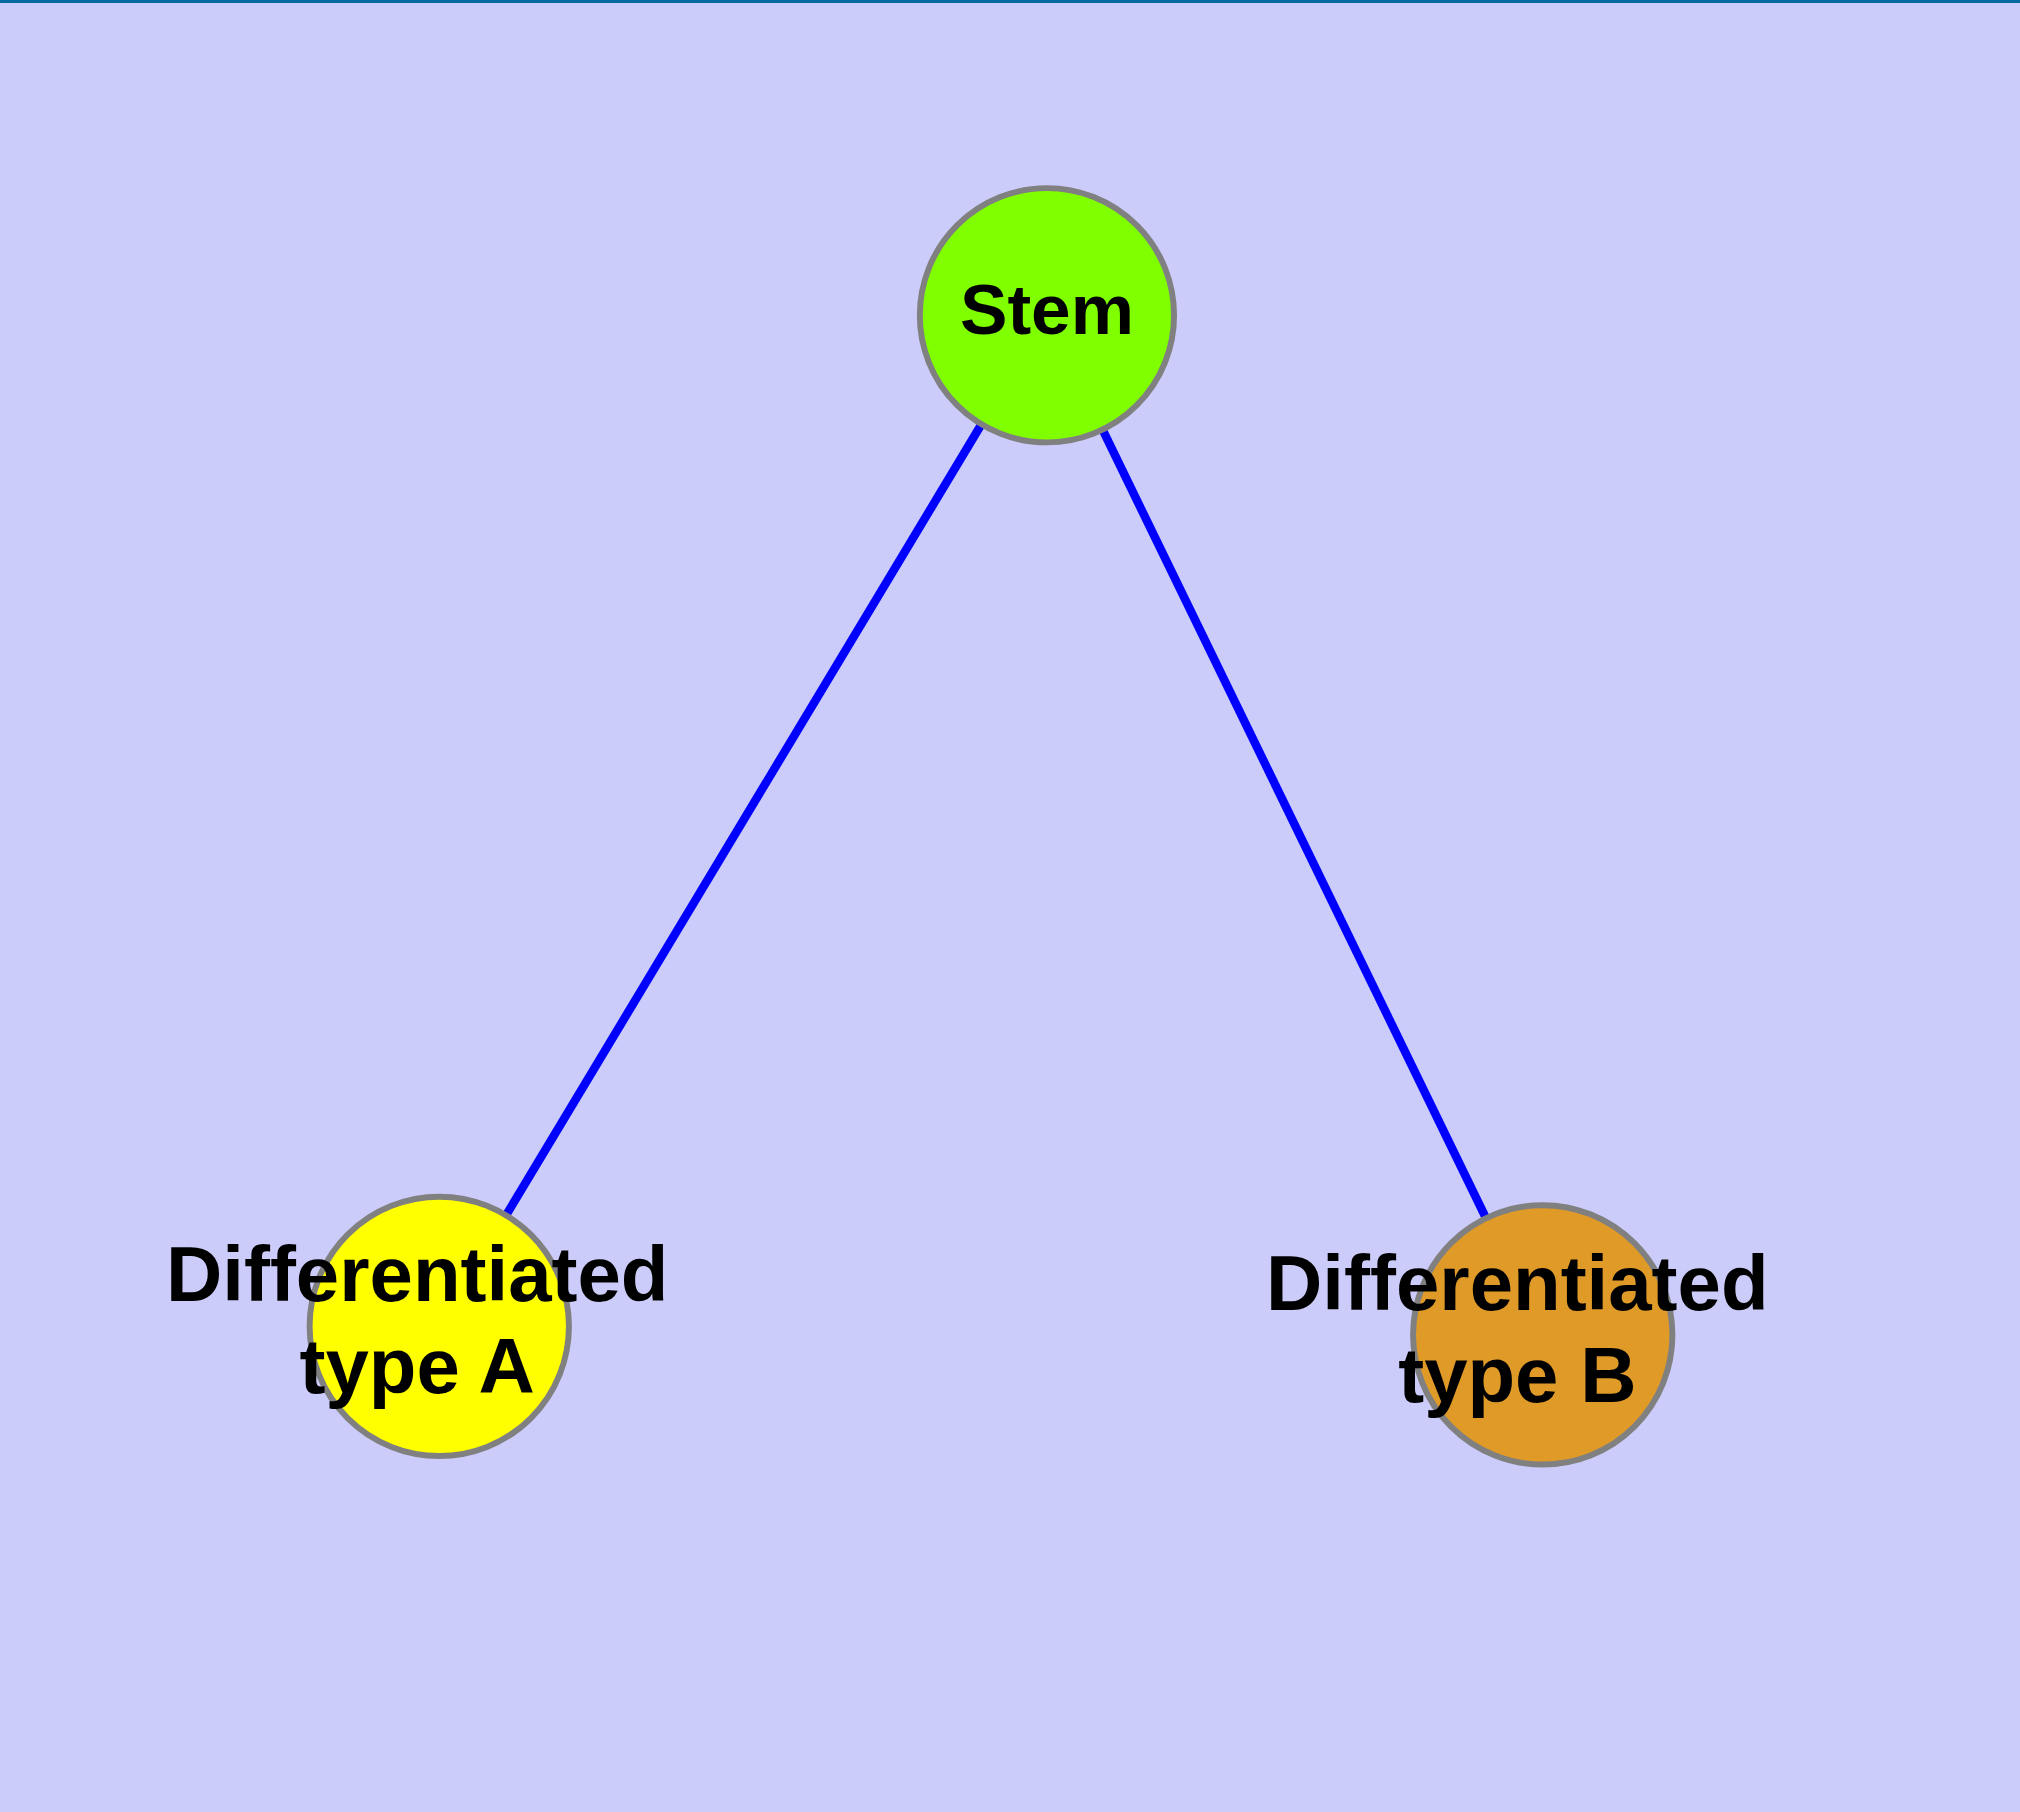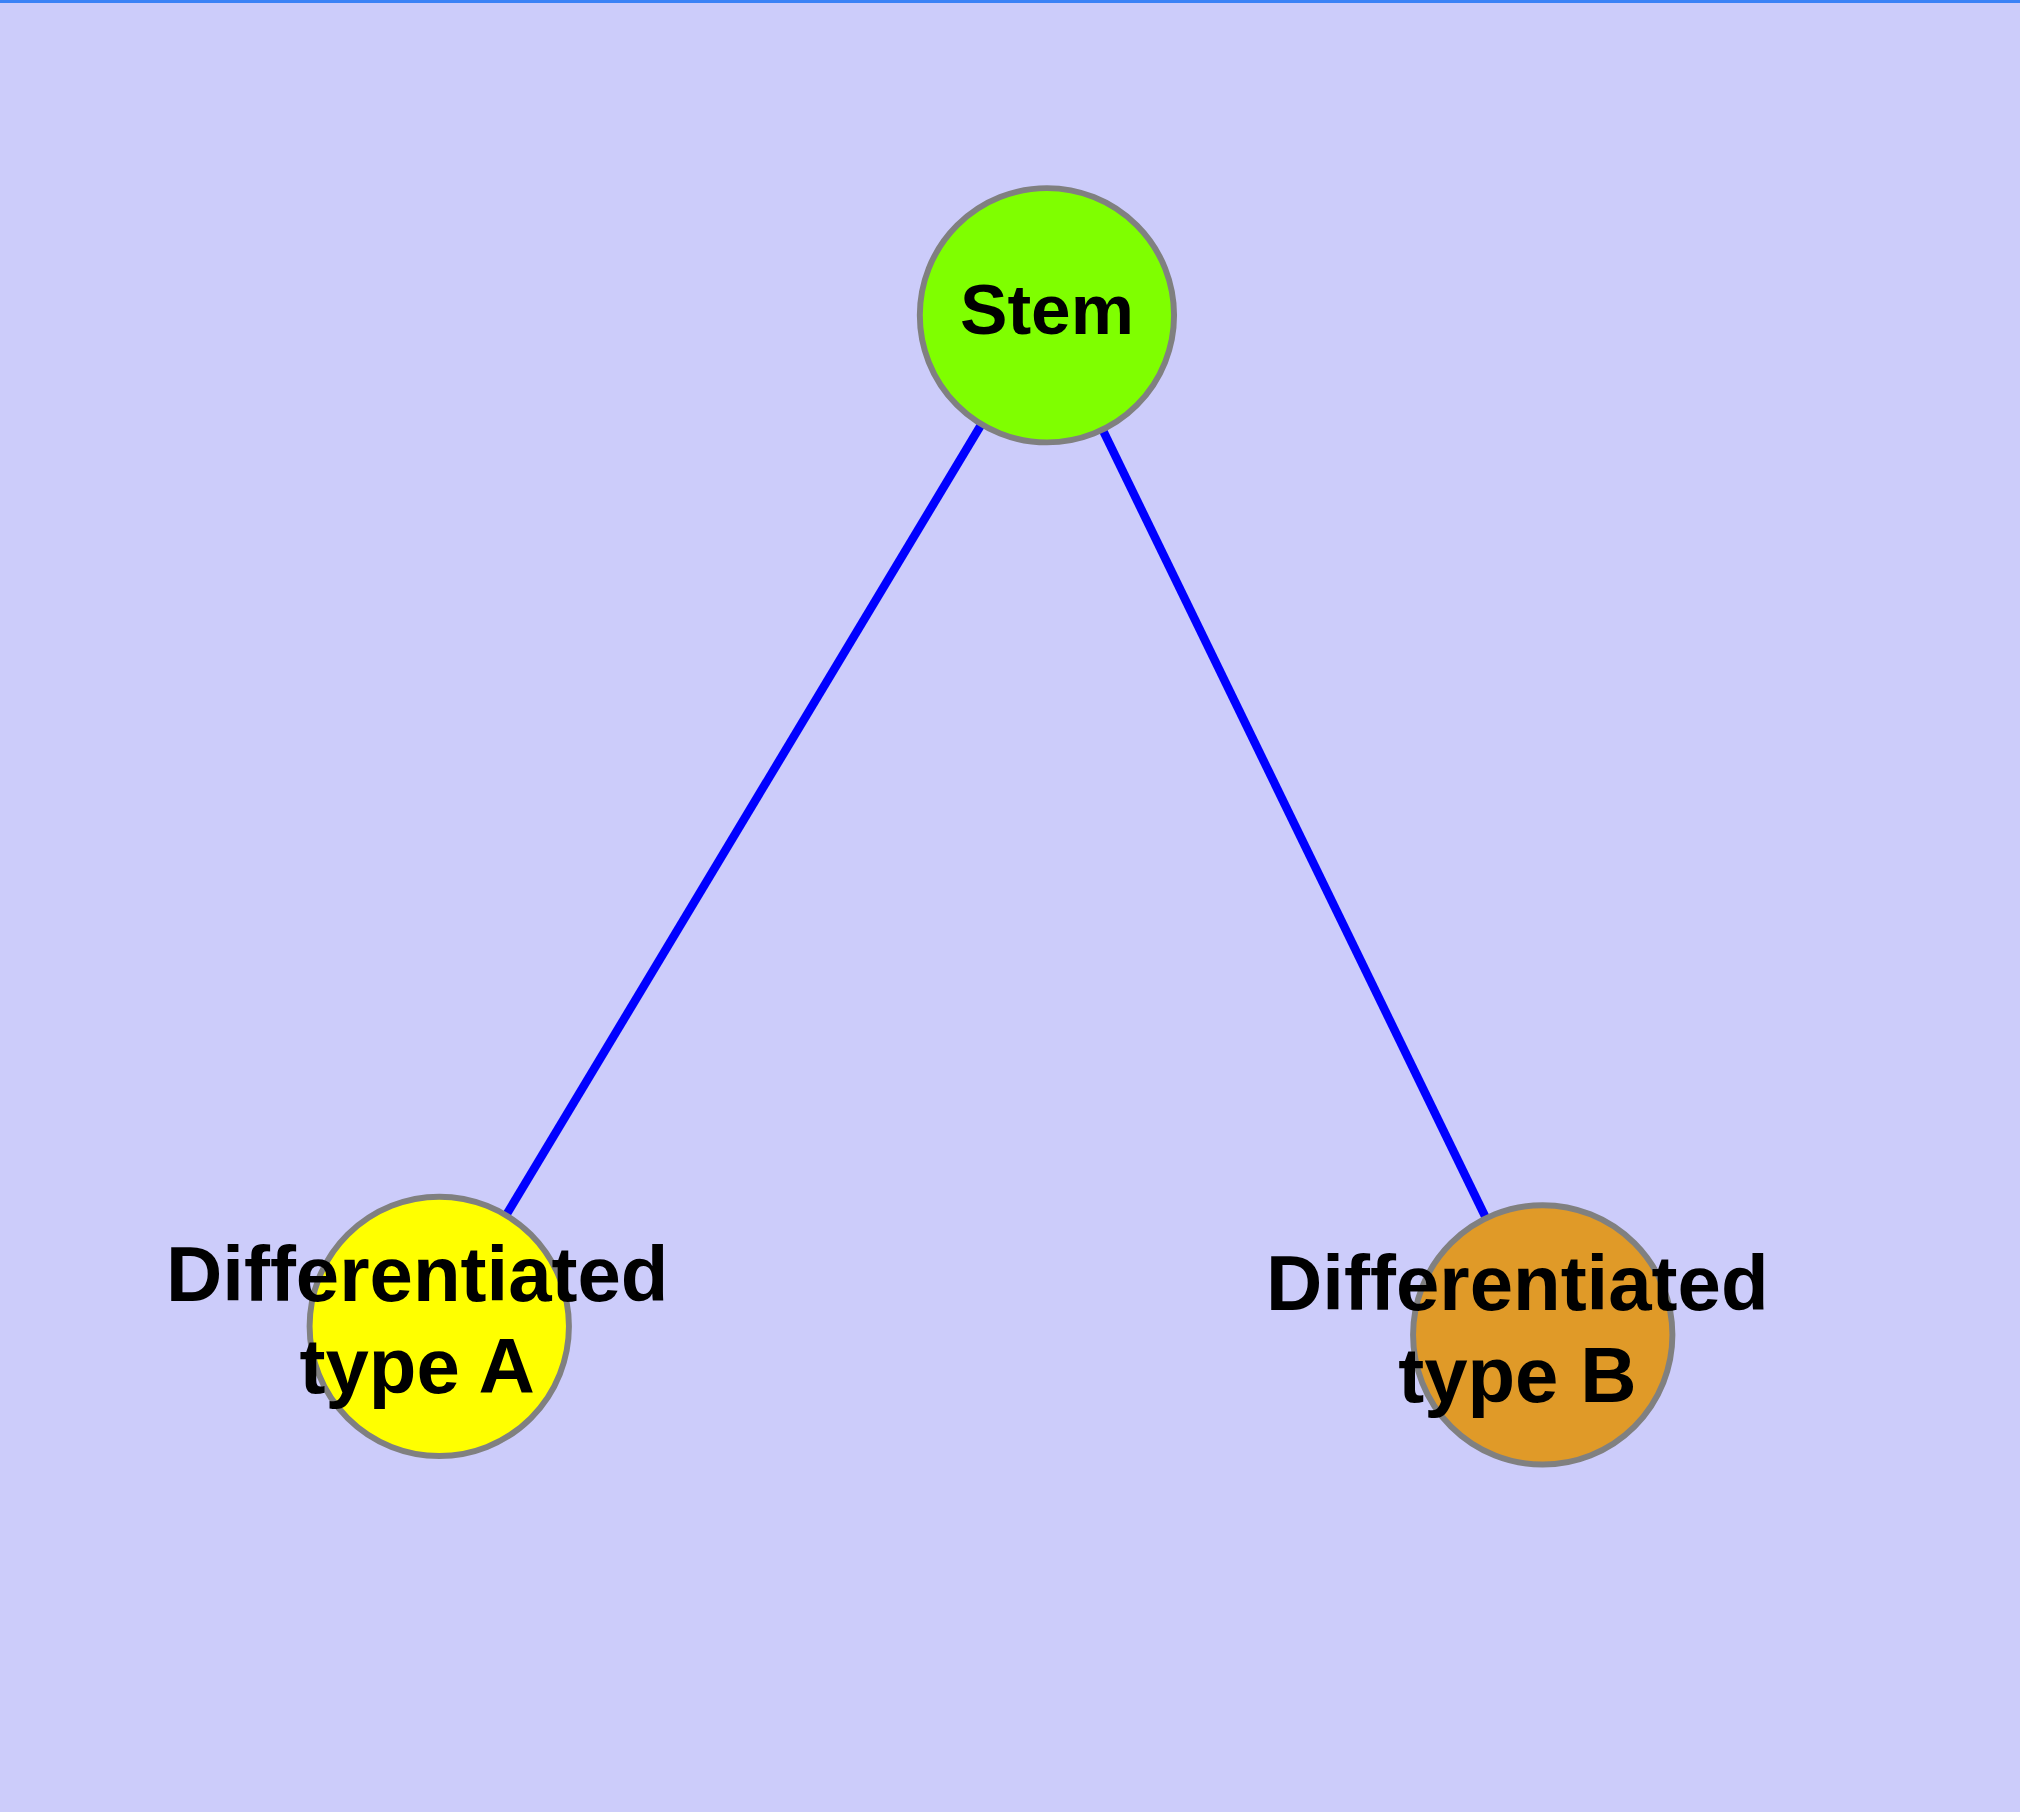--- a/index.html
+++ b/index.html
@@ -4,21 +4,21 @@
 <style>
   html, body {
     margin: 0;
     padding: 0;
     background: #ffffff;
   }
   #canvas {
     position: relative;
     width: 2021px;
     height: 1812px;
-    background: #3b82f6;
+    background: #0369a1;
     overflow: hidden;
     font-family: "Liberation Sans", sans-serif;
   }
   #plot-area {
     position: absolute;
     left: 0;
     top: 3.4px;
     width: 2021px;
     height: 1809px;
     background: #ccccfa;

